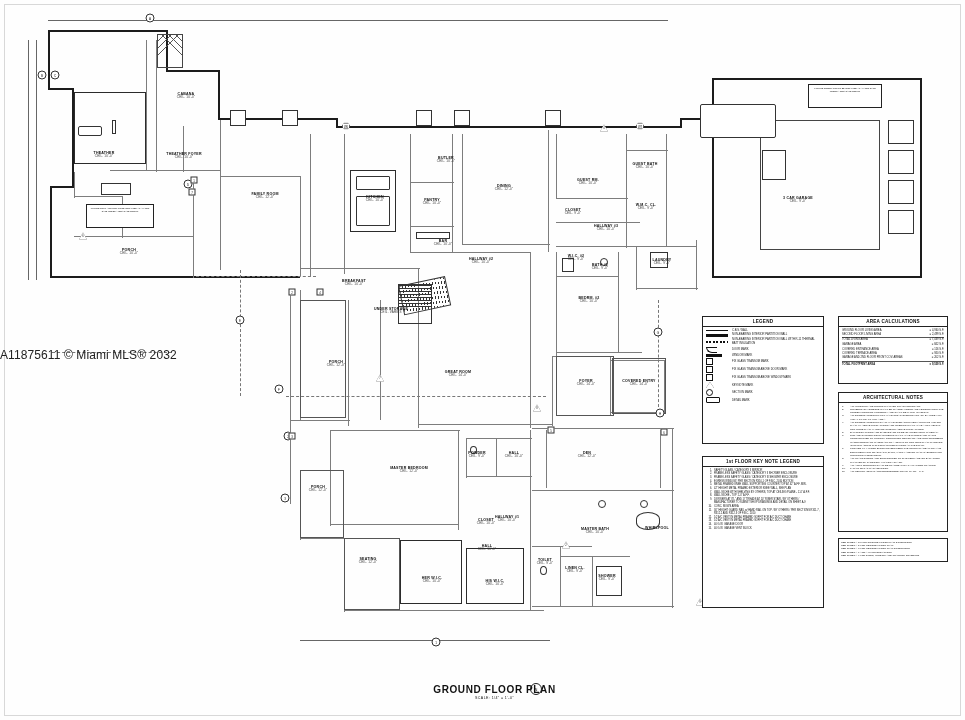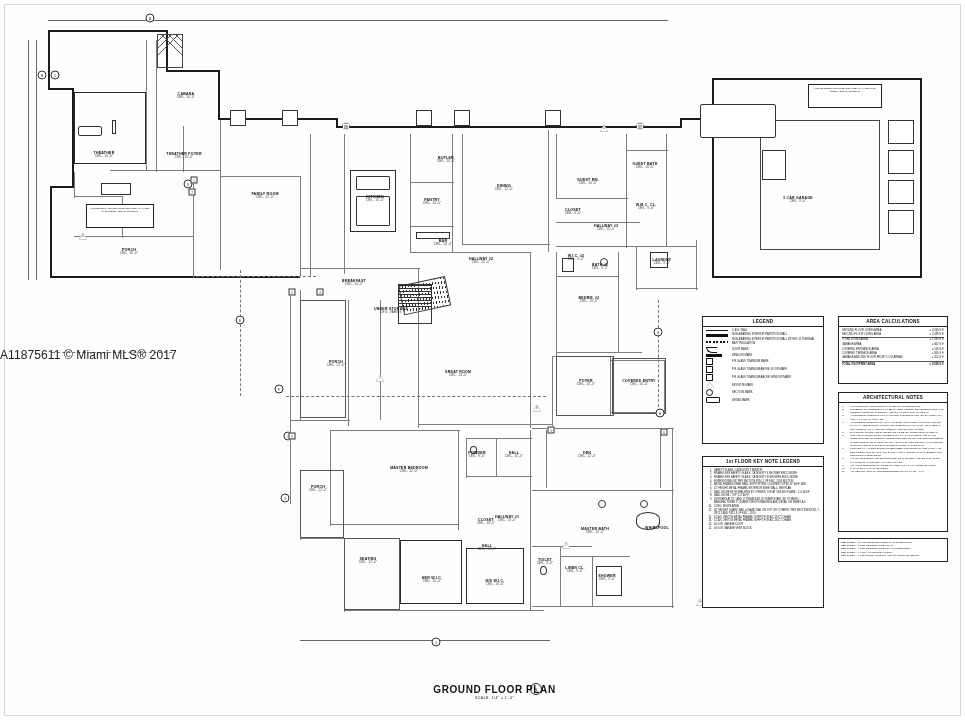--- a/index.html
+++ b/index.html
@@ -835,14 +835,14 @@
   </div>
 
   <div id="title-block" style="top:684px;">
     <div class="main">GROUND FLOOR PLAN</div>
     <div class="sub">SCALE: 1/4" = 1'-0"</div>
   </div>
   <div class="northmark" style="left:530px;top:683px;">
     <span>N</span>
   </div>
 
-  <div id="watermark">A11875611 © Miami MLS® 2017</div>
+  <div id="watermark">A11875611 © Miami MLS® 2032</div>
 </div>
 
 </body></html>

